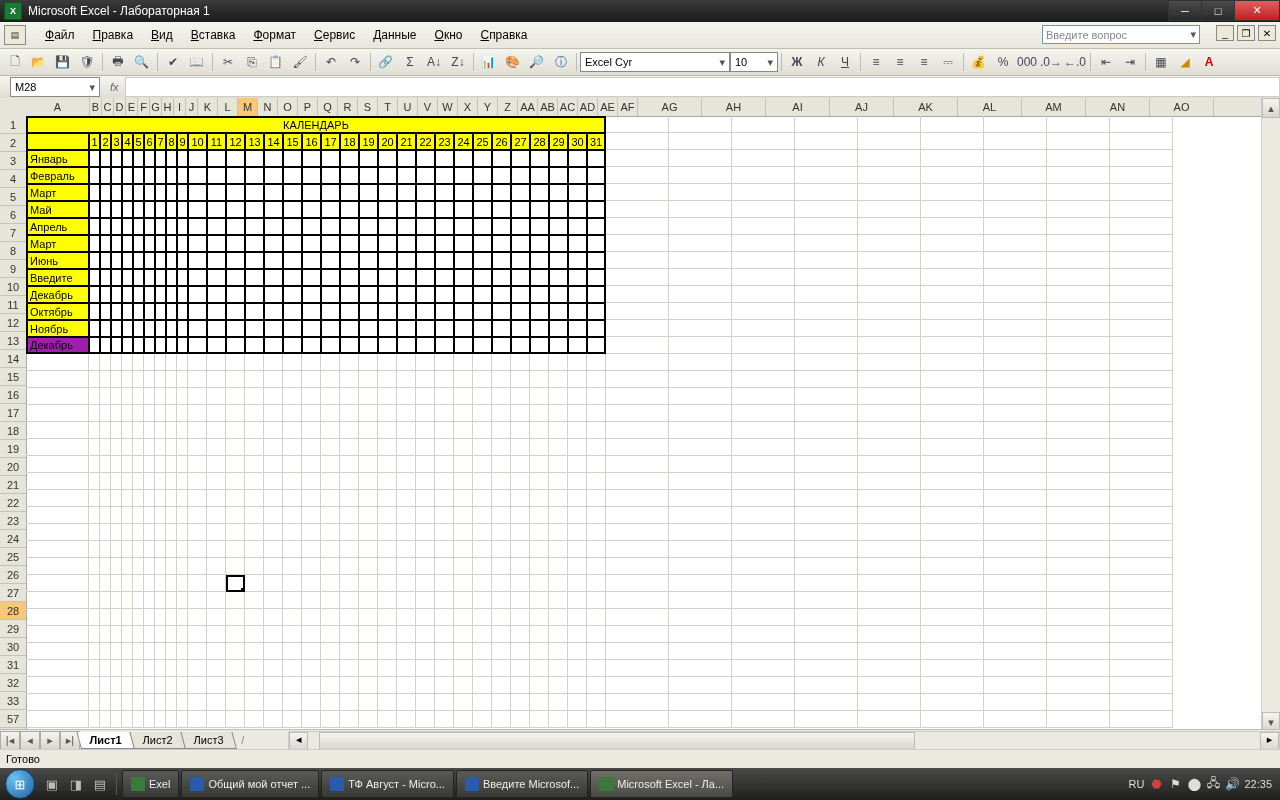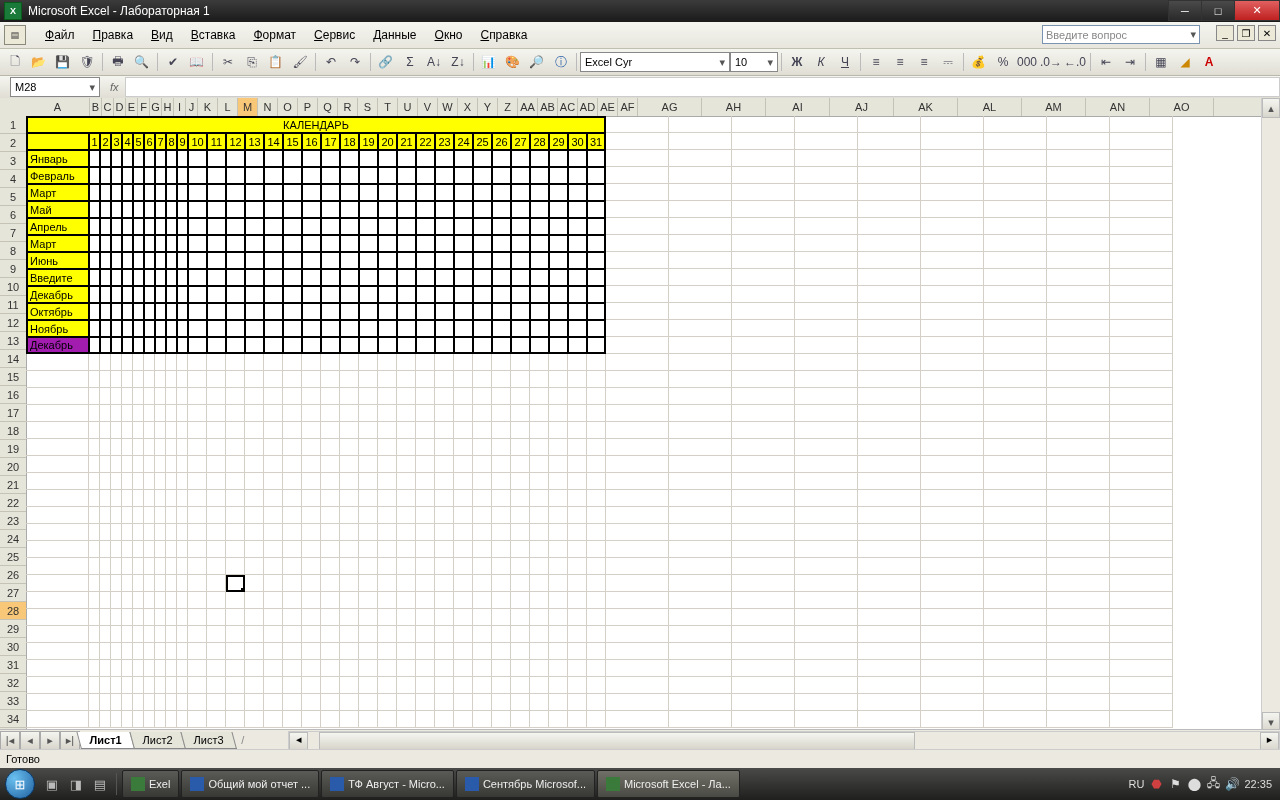--- a/index.html
+++ b/index.html
@@ -249,21 +249,21 @@
       <div class="rh">24</div>
       <div class="rh">25</div>
       <div class="rh">26</div>
       <div class="rh">27</div>
       <div class="rh active">28</div>
       <div class="rh">29</div>
       <div class="rh">30</div>
       <div class="rh">31</div>
       <div class="rh">32</div>
       <div class="rh">33</div>
-      <div class="rh">34</div>
+      <div class="rh">57</div>
       <div class="rh">35</div>
       <div class="rh">36</div>
     </div>
   <div class="cells" id="cells">
       <div class="crow">
         <div class="cc" style="width: 580px; background: rgb(255, 255, 0); border-width: 2px 2px 1px; border-style: solid; border-color: rgb(0, 0, 0); border-image: initial; justify-content: center; text-align: right;">КАЛЕНДАРЬ</div>
         <div class="cc" style="width: 63px;"></div>
         <div class="cc" style="width: 63px;"></div>
         <div class="cc" style="width: 63px;"></div>
         <div class="cc" style="width: 63px;"></div>
@@ -1823,21 +1823,21 @@
       <div class="tbtn">
         <div class="ticon w"></div>
         <span>Общий мой отчет ...</span>
       </div>
       <div class="tbtn">
         <div class="ticon w"></div>
         <span>ТФ Август - Micro...</span>
       </div>
       <div class="tbtn">
         <div class="ticon w"></div>
-        <span>Сентябрь Microsof...</span>
+        <span>Введите Microsof...</span>
       </div>
       <div class="tbtn active">
         <div class="ticon"></div>
         <span>Microsoft Excel - Ла...</span>
       </div>
     </div>
   <div class="tray">
     <span>RU</span>
     <span class="ti" style="color:#d04040">⬣</span>
     <span class="ti">⚑</span>

